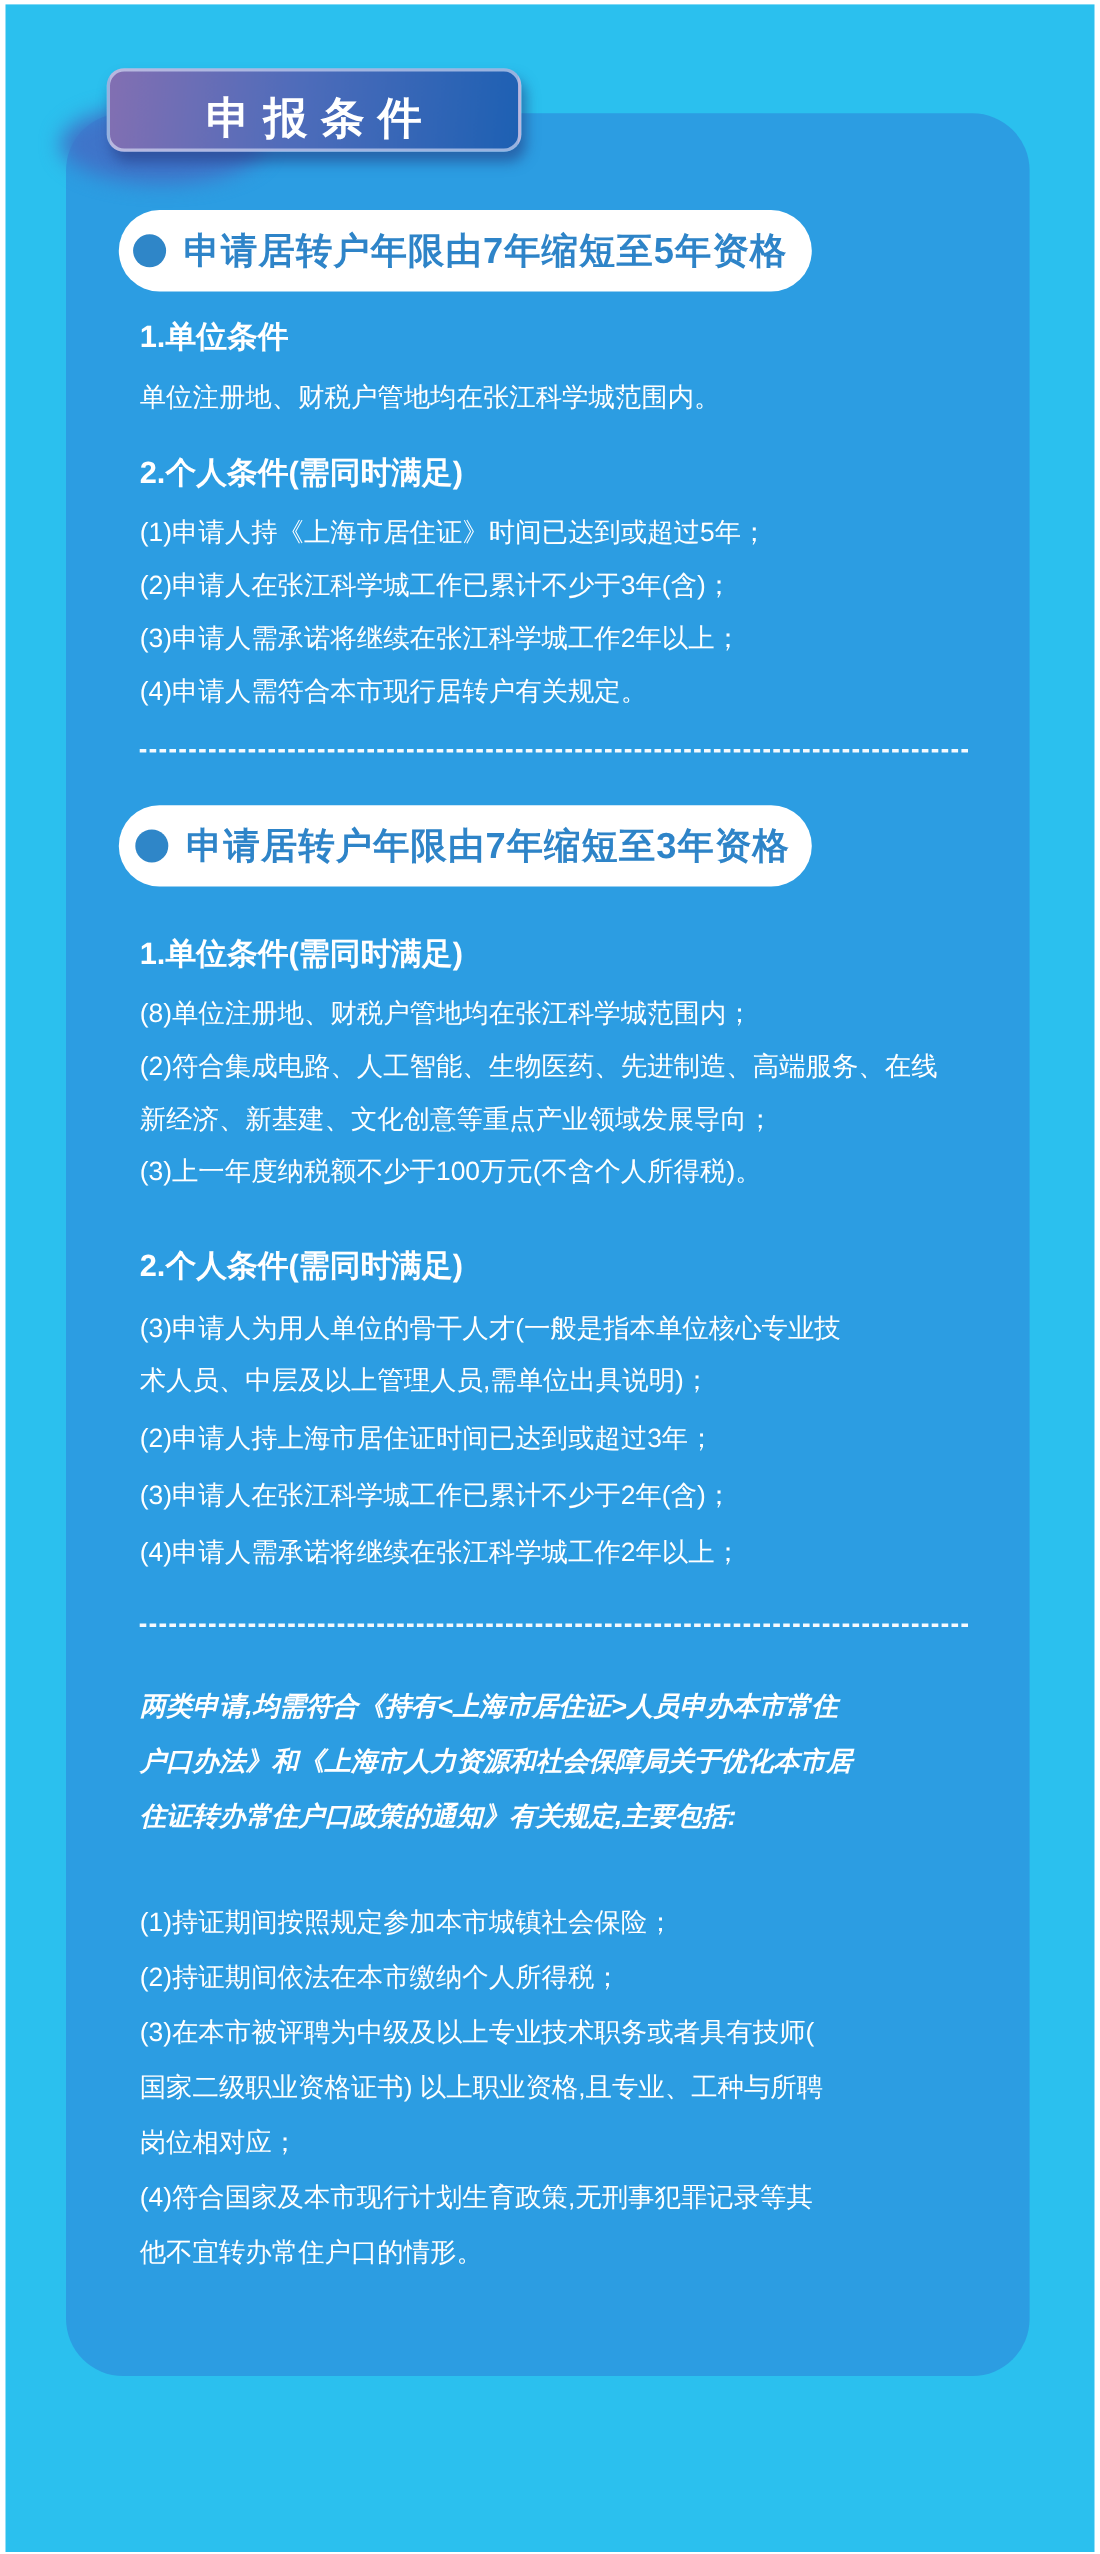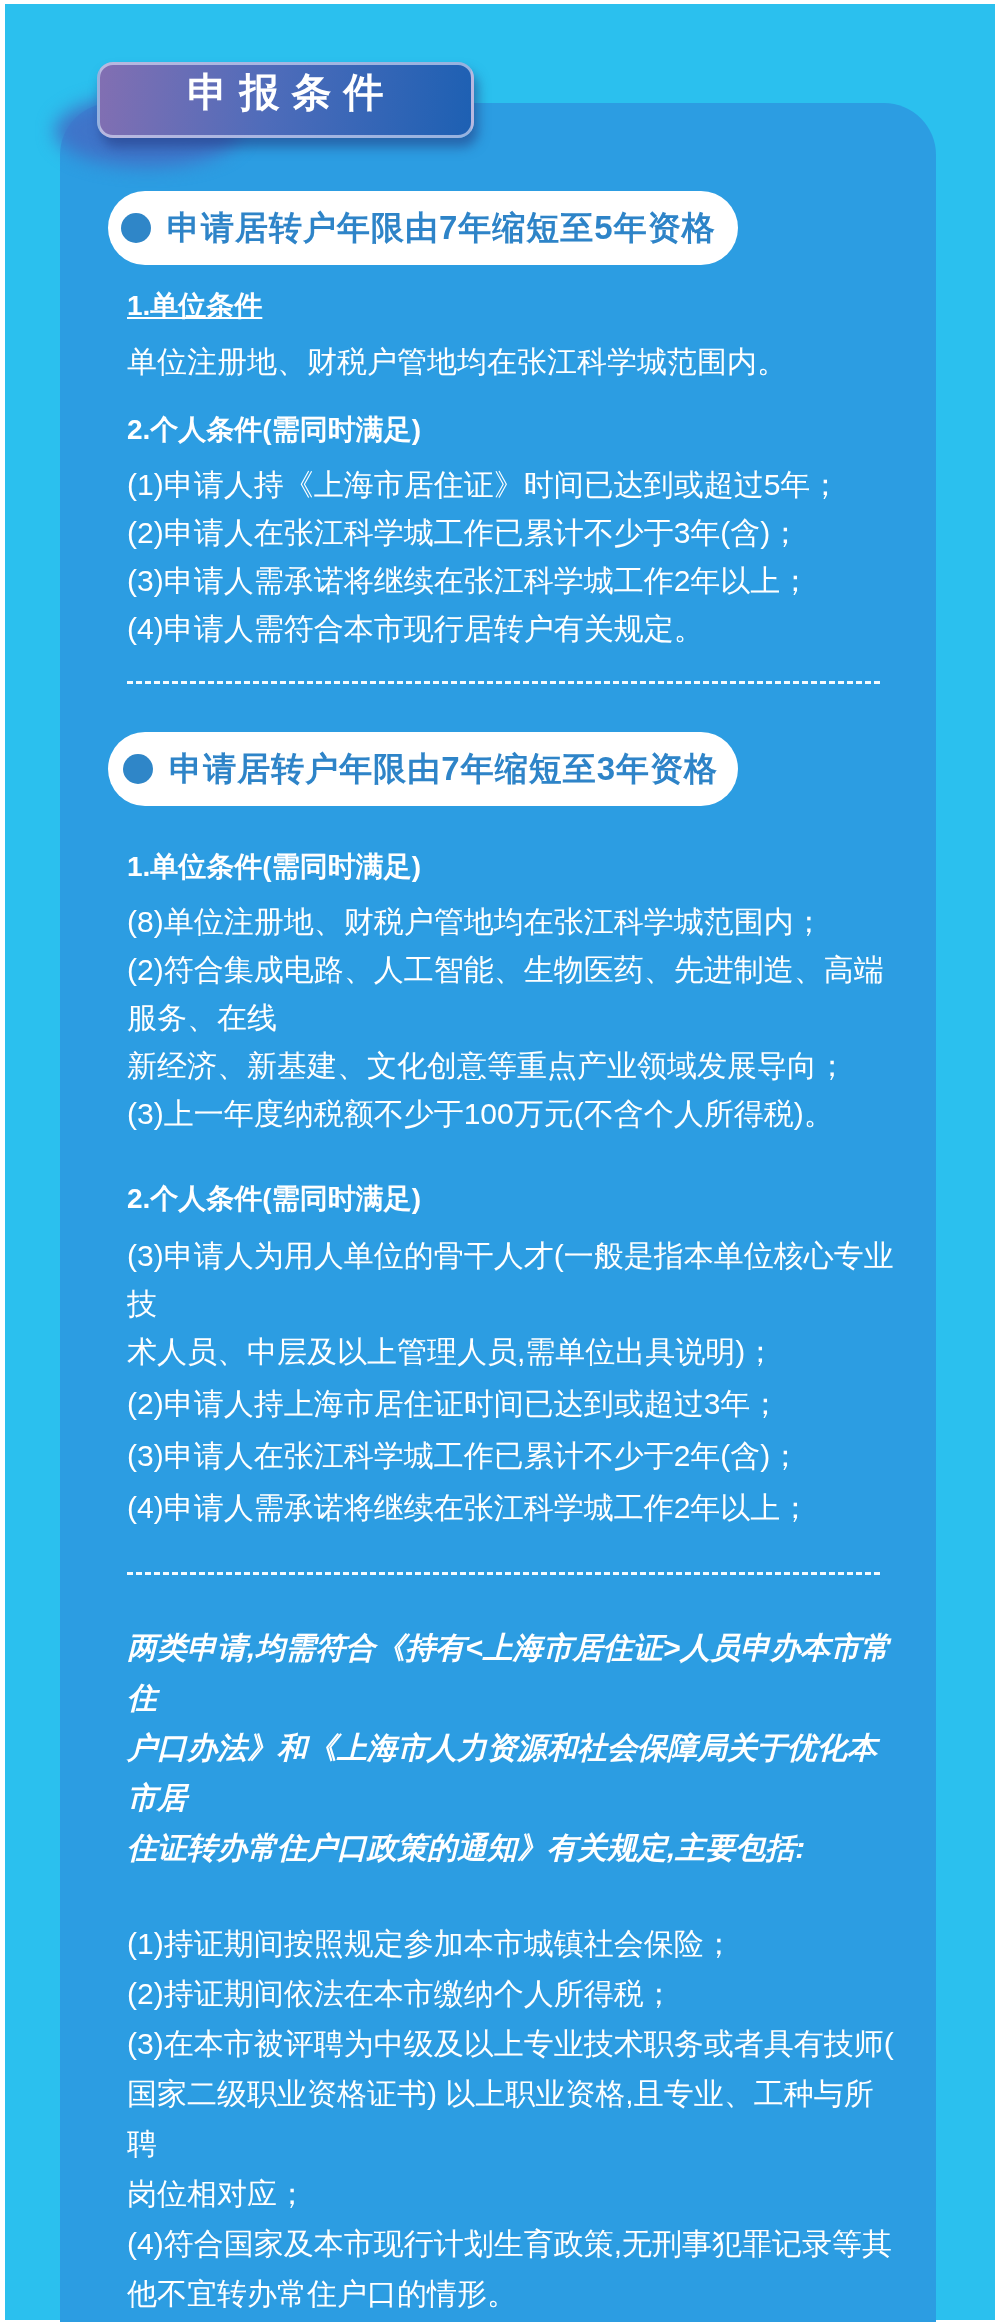--- a/index.html
+++ b/index.html
@@ -25,21 +25,21 @@
   .badge-glow {
     position:absolute; left:55px; top:95px; width:185px; height:72px;
     background:#3f74c9; border-radius:50%;
     filter:blur(9px);
   }
   .badge {
     position:absolute; left:97px; top:62px; width:377px; height:76px;
     background:linear-gradient(97deg,#826fb2 0%, #4f6cba 45%, #1d60b3 100%);
     border:3px solid rgba(215,222,248,0.65);
     border-radius:16px;
-    display:flex; align-items:flex-start; justify-content:center;
+    display:flex; align-items:flex-end; justify-content:center;
     box-shadow:4px 9px 12px rgba(35,55,125,0.55);
   }
   .badge-title {
     color:#ffffff; font-size:40px; font-weight:bold;
     letter-spacing:12px; margin-right:-12px;
   }
   .pill {
     width:630px; height:74px; margin-left:-19px;
     background:#ffffff; border-radius:37px;
     display:flex; align-items:center;
@@ -47,30 +47,30 @@
   }
   .dot {
     width:30px; height:30px; border-radius:50%;
     background:#2f86c8; margin-right:16px; flex:0 0 auto;
   }
   .pill-label {
     color:#2e84c8; font-size:33px; font-weight:bold; letter-spacing:1px;
     white-space:nowrap;
   }
   .h { font-size:28px; font-weight:bold; line-height:50px; }
-  .t { font-size:30px; line-height:48px; white-space:pre-line; }
+  .t { font-size:24px; line-height:48px; white-space:pre-line; }
   .lh50 { line-height:50px; }
   .bold { font-weight:bold;font-style:italic; }
   .dash {
     width:753px; height:0;
     border-top:3px dashed rgba(255,255,255,0.95);
   }
   
   .mt6  { margin-top:6px; }  .mt8  { margin-top:8px; }
-  .mt16 { margin-top:16px;text-decoration:underline; } .mt18 { margin-top:18px; }
+  .mt16 { margin-top:16px; } .mt18 { margin-top:18px; }
   .mt28 { margin-top:28px; } .mt36 { margin-top:36px; }
   .mt40 { margin-top:40px; } .mt46 { margin-top:46px; }
   .mt48 { margin-top:48px;justify-content:flex-end; }
   .item + .item-g4 { margin-top:4px; }
 </style>
 </head>
 <body>
 
 <div class="bg"></div>
 

